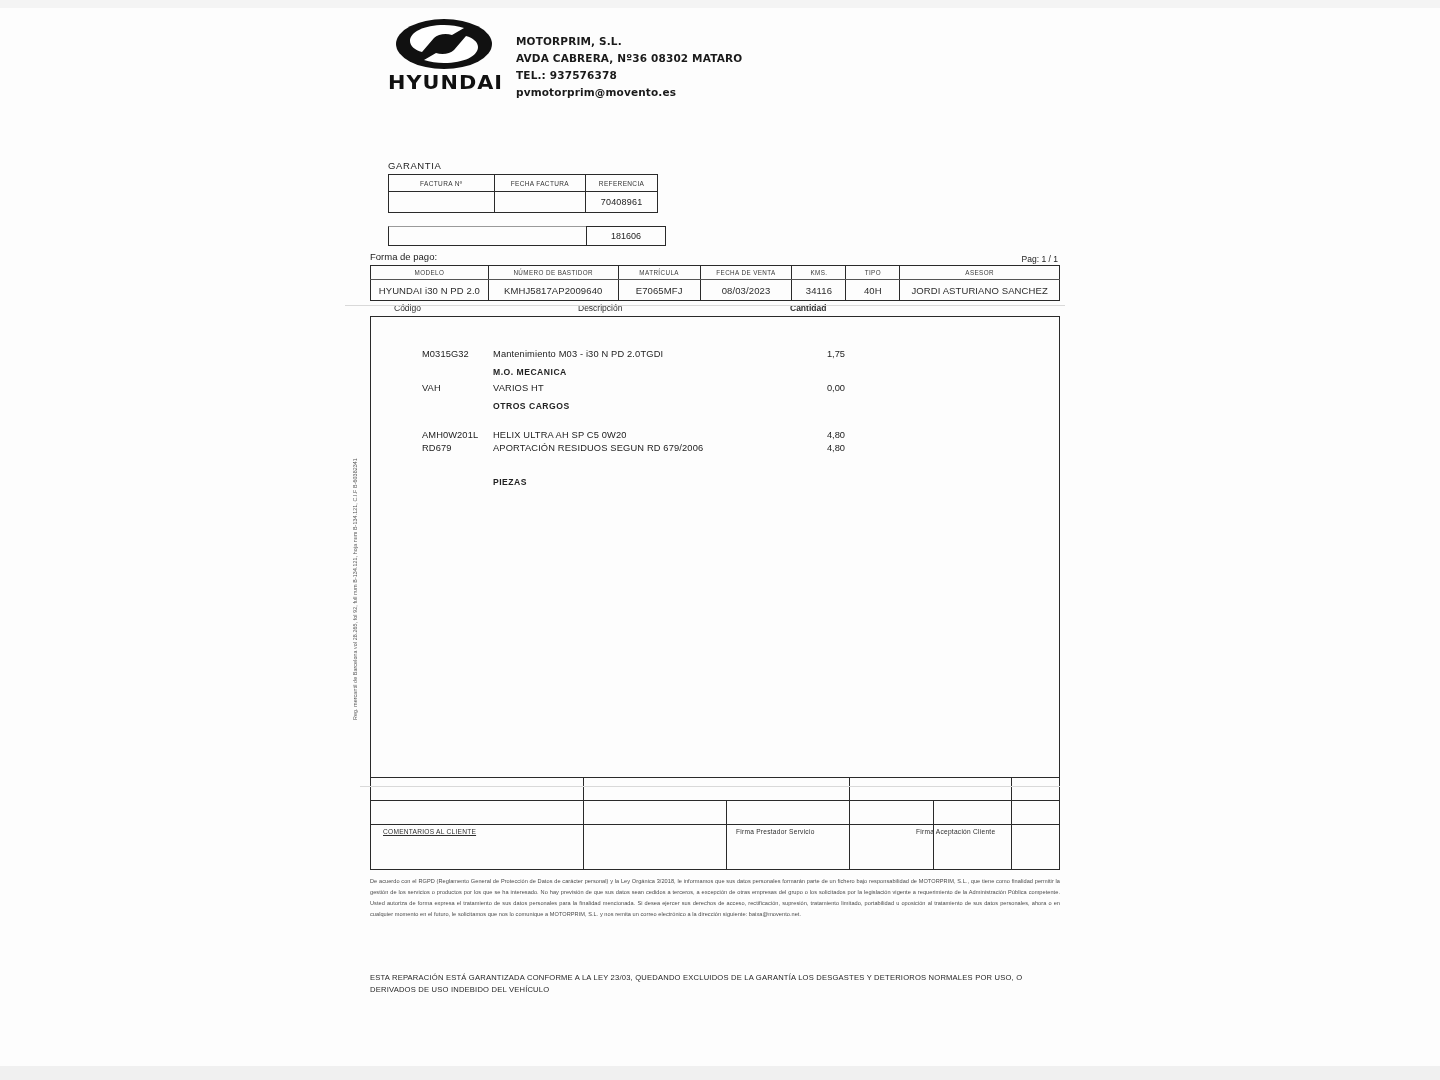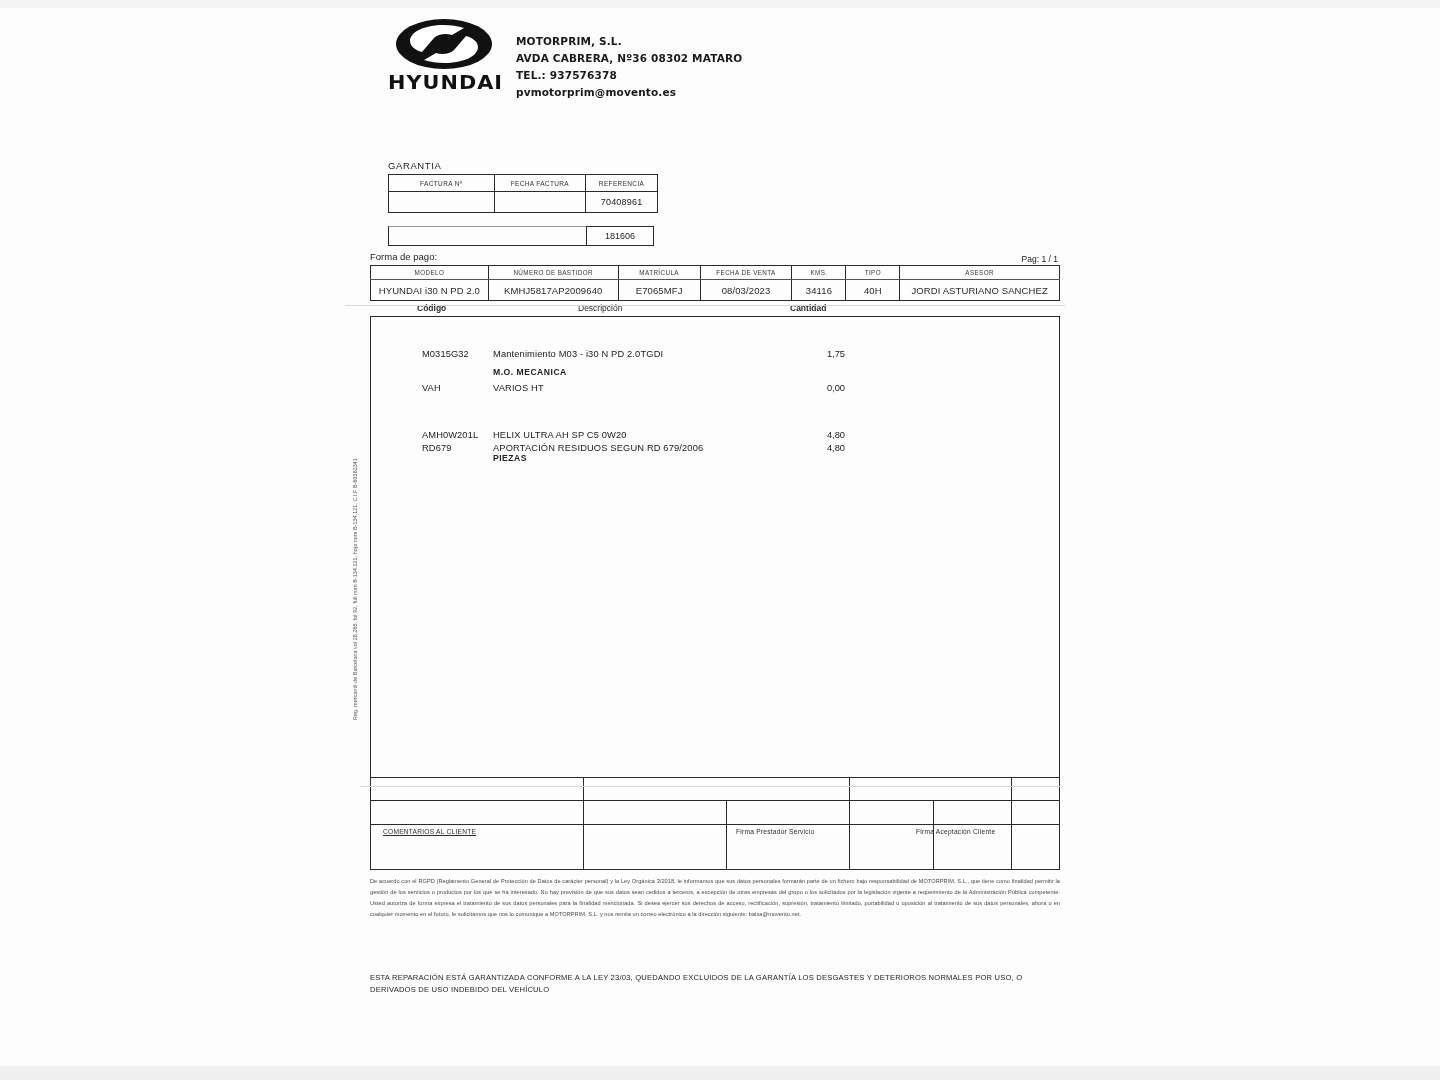--- a/index.html
+++ b/index.html
@@ -102,21 +102,21 @@
   }
   .second-row .box-left {
     position: absolute; left: 0; top: 0;
     width: 198px; height: 20px;
     border-left: 1px solid #2a2a2a;
     border-top: 1px solid #9a9a9a;
     border-bottom: 1px solid #2a2a2a;
   }
   .second-row .box-right {
     position: absolute; left: 198px; top: 0;
-    width: 68px; height: 20px;
+    width: 80px; height: 20px;
     border: 1px solid #2a2a2a;
     text-align: center;
     font-size: 9px;
     line-height: 19px;
     color: #222;
   }
 
   .forma-pago {
     font-size: 9.5px;
     margin-top: 5px;
@@ -169,21 +169,21 @@
   
   .lines-head {
     position: relative;
     height: 16px;
     border-bottom: 1px solid #2a2a2a;
   }
   .lines-head .lh {
     position: absolute; top: 2px;
     font-size: 8.5px; color: #2f2f2f;
   }
-  .lh-codigo { left: 47px; font-weight: bold; }
+  .lh-codigo { left: 24px; }
   .lh-desc { left: 208px; }
   .lh-cant { left: 420px; font-weight: bold; }
 
   .lines-body {
     position: relative;
     height: 460px;
     border-left: 1px solid #2a2a2a;
     border-right: 1px solid #2a2a2a;
   }
   .line-row {
@@ -365,31 +365,36 @@
         <div class="line-row group" style="top: 50px;">
           <span class="code"></span>
           <span class="desc">M.O. MECANICA</span>
           <span class="qty"></span>
         </div>
         <div class="line-row" style="top: 66px;">
           <span class="code">VAH</span>
           <span class="desc">VARIOS HT</span>
           <span class="qty">0,00</span>
         </div>
+        <div class="line-row group" style="top: 84px;">
+          <span class="code"></span>
+          <span class="desc">OTROS CARGOS</span>
+          <span class="qty"></span>
+        </div>
         <div class="line-row" style="top: 113px;">
           <span class="code">AMH0W201L</span>
           <span class="desc">HELIX ULTRA AH SP C5 0W20</span>
           <span class="qty">4,80</span>
         </div>
         <div class="line-row" style="top: 126px;">
           <span class="code">RD679</span>
           <span class="desc">APORTACIÓN RESIDUOS SEGUN RD 679/2006</span>
           <span class="qty">4,80</span>
         </div>
-        <div class="line-row group" style="top: 136px;">
+        <div class="line-row group" style="top: 160px;">
           <span class="code"></span>
           <span class="desc">PIEZAS</span>
           <span class="qty"></span>
         </div>
       </div>
 
     <div class="sig-grid">
       <div class="hline" style="top:22px;"></div>
       <div class="hline" style="top:46px;"></div>
       <div class="vline" style="left:212px;"></div>

